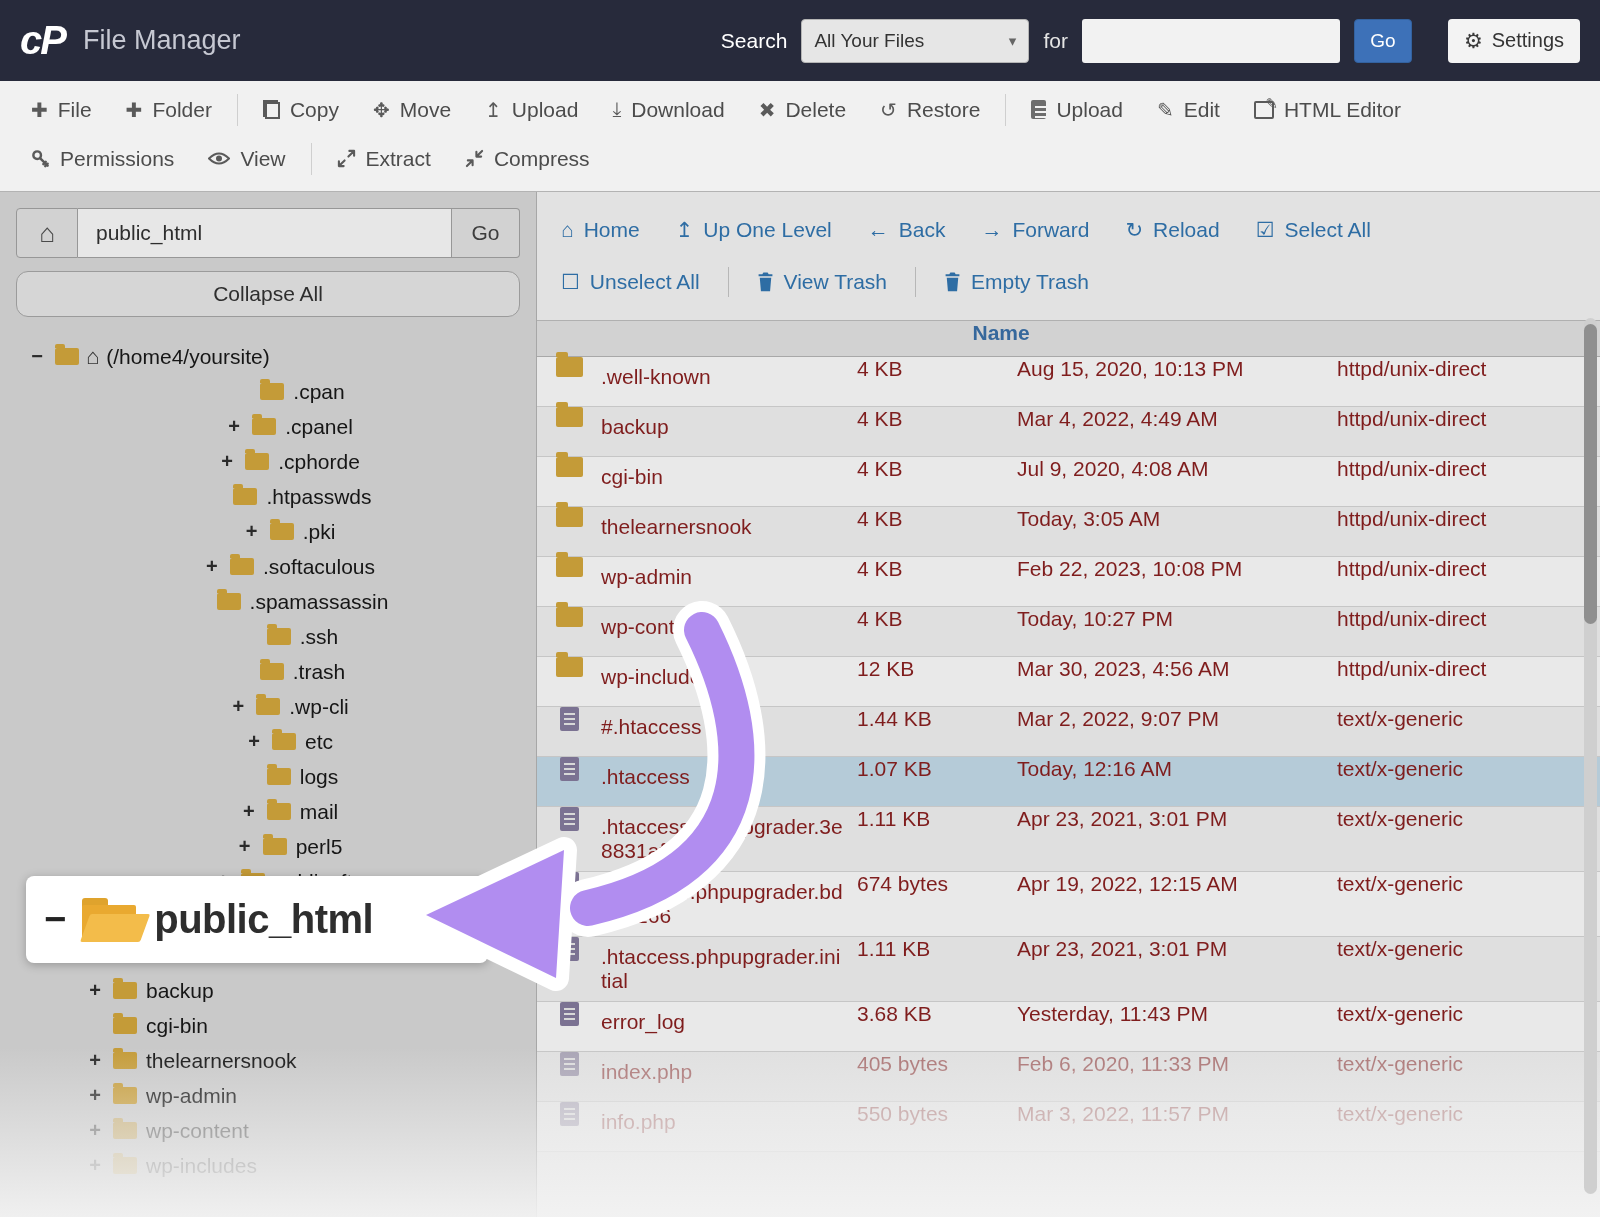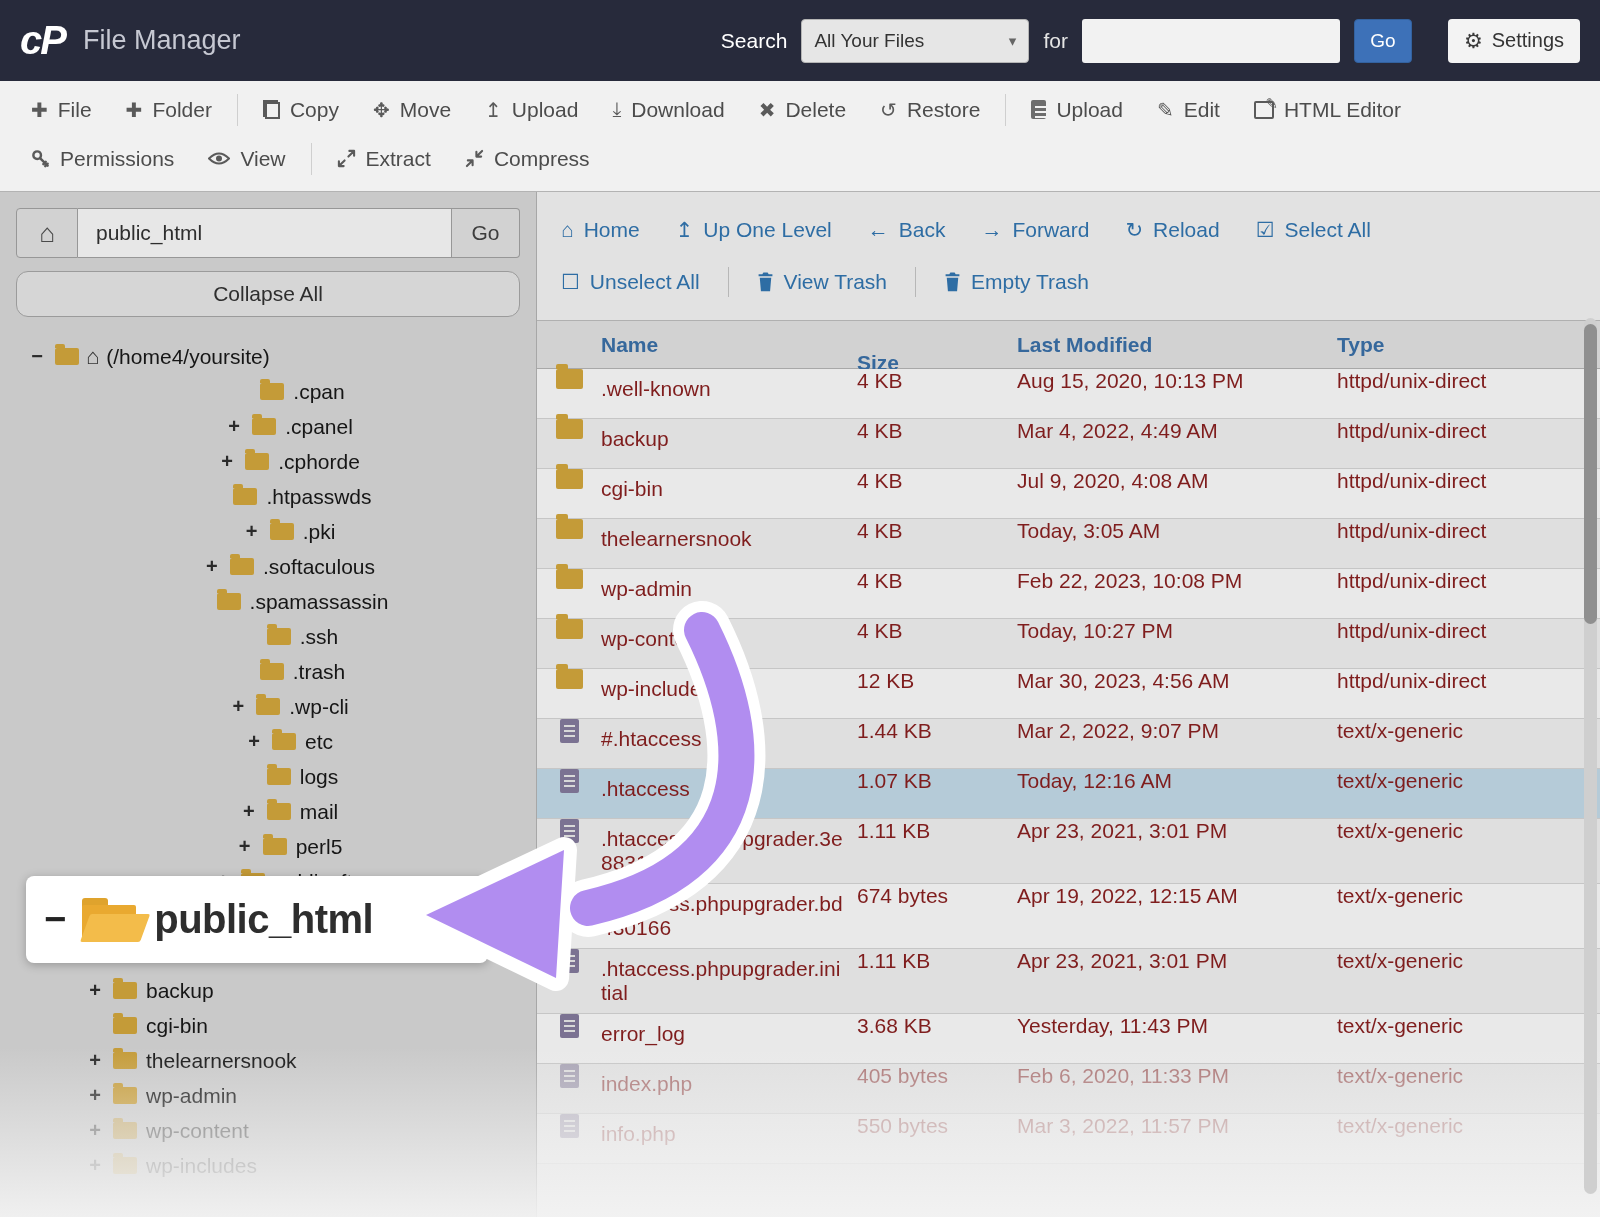--- a/index.html
+++ b/index.html
@@ -65,21 +65,21 @@
   .dim { opacity:.55; } .dim2 { opacity:.4; }
 
   
   .main { flex:1; display:flex; flex-direction:column; background:#e2e2e2; overflow:hidden; }
   .filenav { padding:12px 24px; border-bottom:1px solid #b0b0b0; }
   .fn-row { display:flex; align-items:center; gap:36px; height:52px; font-size:21px; color:#2e6da4; }
   .fn-link { display:flex; align-items:center; gap:10px; white-space:nowrap; cursor:default; }
   .fn-link .glyph { font-size:21px; }
   .fn-sep { width:1px; height:30px; background:#b7b7b7; margin:0 -8px; }
 
-  .thead { display:flex; height:48px; background:#d2d2d2; border-bottom:1px solid #a8a8a8; align-items:center; font-size:21px; color:#36689c; font-weight:bold; }
+  .thead { display:flex; height:36px; background:#d2d2d2; border-bottom:1px solid #a8a8a8; align-items:center; font-size:21px; color:#36689c; font-weight:bold;flex-direction:column; }
   .thead .h-name { width:320px; padding-left:64px; }
   .thead .h-size { width:160px;margin-top:36px; }
   .thead .h-mod  { width:320px; }
   .thead .h-type { flex:1; }
 
   .row { display:flex; border-bottom:1px solid #c6c6c6; min-height:50px; align-items:flex-start; font-size:21px; color:#7f1d1d; background:#e9e9e9; }
   .rows .row:nth-child(even) { background:#dfdfdf; }
   .rows .row.selected { background:#b5cbd8 !important; }
   .row .c-icon { width:64px; display:flex; justify-content:center; flex:0 0 64px; }
   .row .c-name { width:256px; flex:0 0 256px; word-break:break-all; padding:8px 14px 8px 0; }

